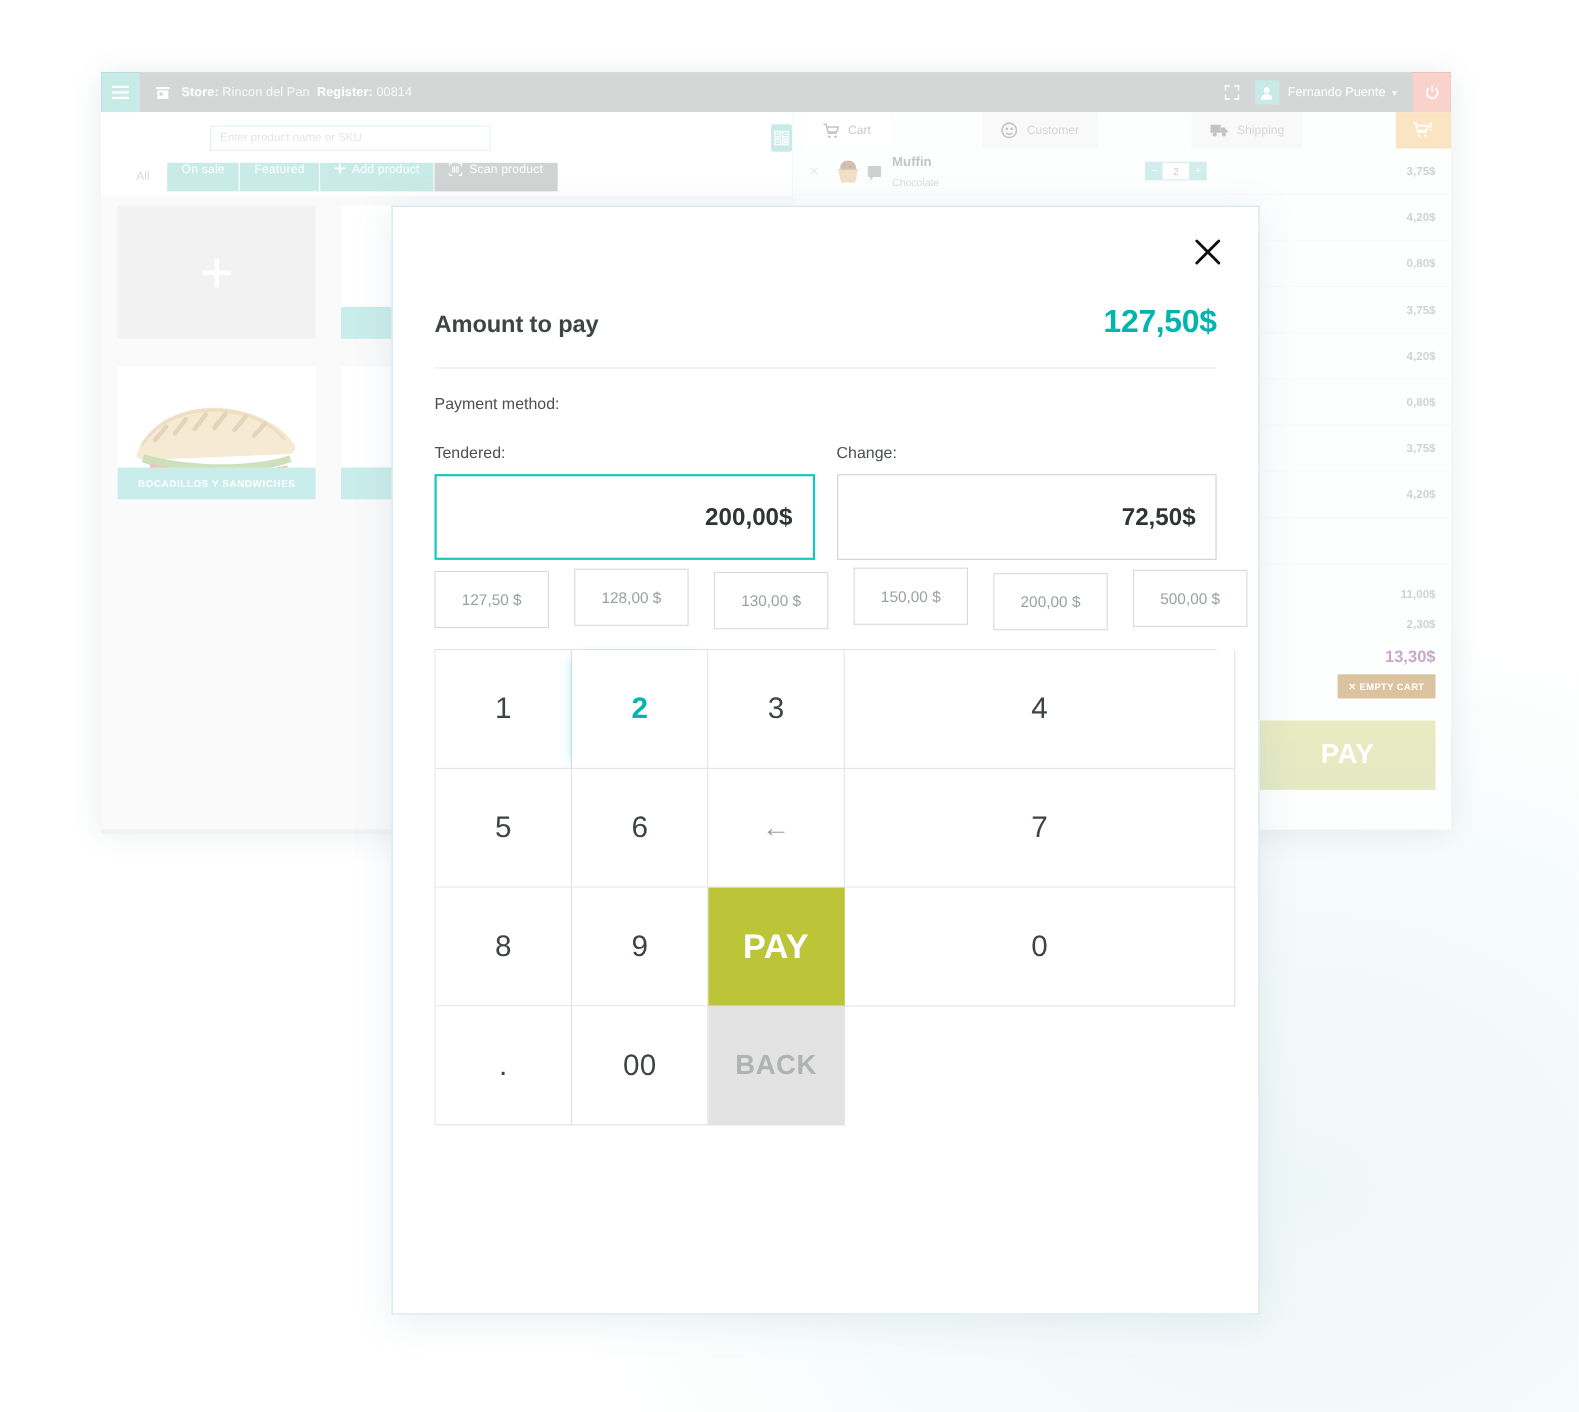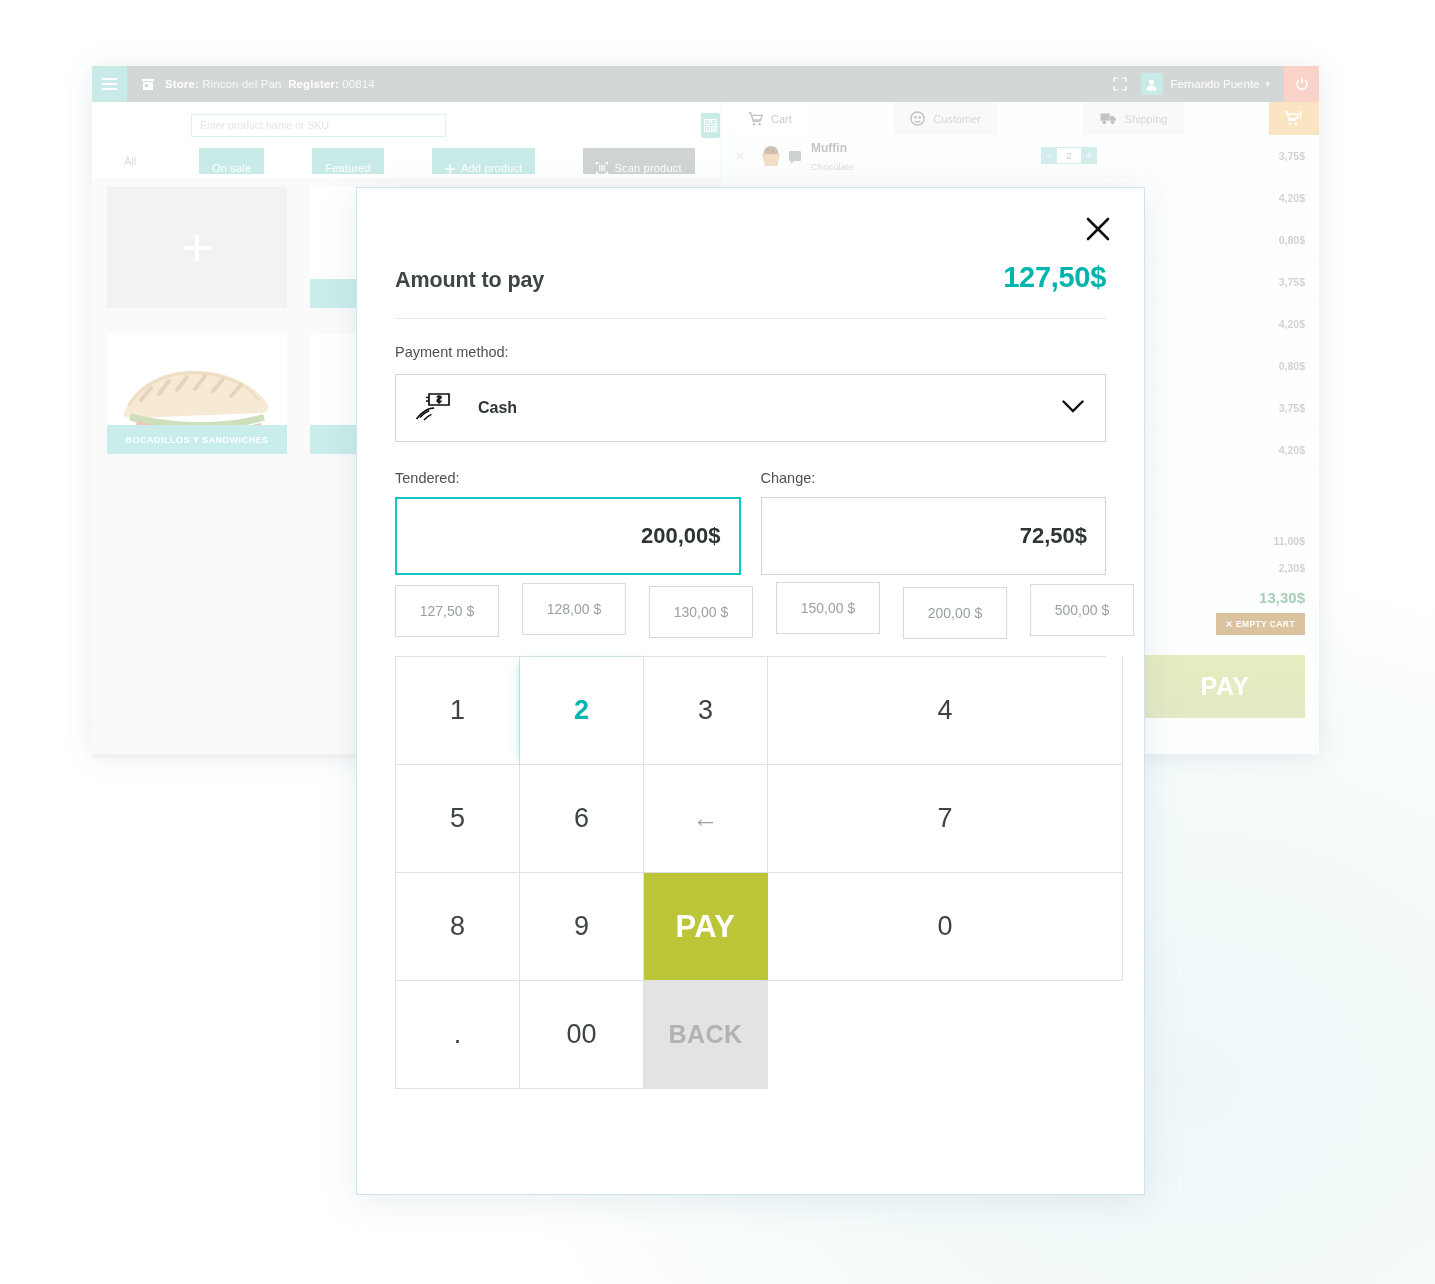--- a/index.html
+++ b/index.html
@@ -53,21 +53,21 @@
   .searchbox {
     width: 330px; height: 23px; border: 1px solid #a9ddd8; background: #fff;
     font-size: 10.5px; color: #aab3b2; padding: 0 8px; line-height: 21px;
     font-family: "Liberation Sans", sans-serif;
   }
   .searchbox::placeholder { color: #b3bcbb; }
   .calc-ico { width: 25px; height: 25px; background: #72cac3; margin-left: 255px; display: flex; align-items: center; justify-content: center; border-radius: 2px; }
 
   .filterrow { height: 26px; display: flex; align-items: stretch; padding-left: 16px; font-size: 11px; }
   .f-all { width: 44px; display: flex; align-items: center; justify-content: center; color: #98a1a0; }
-  .chip { background: #72cac3; color: #fff; display: flex; align-items: flex-end; justify-content: center; padding: 0 13px; margin-right: 1px; letter-spacing: .2px; margin-left: 47px; }
+  .chip { background: #72cac3; color: #fff; display: flex; align-items: flex-start; justify-content: center; padding: 0 13px; margin-right: 1px; letter-spacing: .2px; }
   .chip.dark { background: #838f8d; }
   .chip .gl { margin-right: 6px; display: flex; align-items: center; }
 
   .gridarea { position: relative; height: 580px; background: #f2f2f2; margin: 4px 0 0 0; }
   .pcard { position: absolute; background: #fff; }
   .pcard .ph { width: 100%; height: 100%; background: #dededd; display: flex; align-items: center; justify-content: center; }
   .pcard .plus { width: 26px; height: 26px; position: relative; }
   .pcard .plus::before, .pcard .plus::after { content: ""; position: absolute; background: #fff; }
   .pcard .plus::before { left: 11px; top: 0; width: 4px; height: 26px; }
   .pcard .plus::after { top: 11px; left: 0; height: 4px; width: 26px; }
@@ -94,38 +94,38 @@
   .citem .nm { font-size: 12px; font-weight: 700; color: #5e6967; line-height: 1.15; }
   .citem .sub { font-size: 9.5px; color: #9aa4a2; }
   .stepper { position: absolute; right: 222px; display: flex; align-items: center; height: 17px; }
   .stepper .mn, .stepper .pl { width: 16px; height: 17px; background: #86d2cc; color: #fff; font-size: 10px; display: flex; align-items: center; justify-content: center; }
   .stepper .qv { width: 24px; height: 17px; background: #fff; border-top: 1px solid #86d2cc; border-bottom: 1px solid #86d2cc; font-size: 9px; color: #6d7876; display: flex; align-items: center; justify-content: center; }
   .prow { position: relative; border-bottom: 1px solid #eef5f5; height: 42px; }
   .prow .amt { position: absolute; right: 14px; top: 50%; transform: translateY(-50%); font-size: 10.5px; color: #828c8a; font-weight: 700; }
   .prow.blank { border-bottom: 1px solid #eef5f5; }
   .totrow { position: relative; height: 27px; }
   .totrow .amt { position: absolute; right: 14px; top: 50%; transform: translateY(-50%); font-size: 10.5px; color: #828c8a; font-weight: 700; }
-  .totrow.grand .amt { font-size: 15px; color: #15803d; }
+  .totrow.grand .amt { font-size: 15px; color: #701a75; }
   .emptycart { position: absolute; right: 14px; background: #a16207; color: #fff; font-size: 8.5px; font-weight: 700; letter-spacing: .4px; padding: 6px 10px; }
   .paybig {
     position: absolute; right: 14px; width: 160px; height: 63px;
     background: linear-gradient(180deg, #c2cc5a 0%, #b6c464 100%);
     color: #fff; font-size: 25px; font-weight: 700; letter-spacing: .5px;
     display: flex; align-items: center; justify-content: center;
   }
 
   
   #scrim { position: absolute; inset: 0; background: rgba(255,255,255,.62); pointer-events: none; }
 
   
   #modal {
     position: absolute; left: 356px; top: 187px; width: 789px; height: 1008px;
     background: #ffffff; border: 1px solid #cde4ec;
     box-shadow: 0 6px 34px rgba(110,150,165,.16);
-    padding: 0 38px;
+    padding: 16px 38px;
   }
   .m-close { position: absolute; right: 31px; top: 26px; width: 30px; height: 30px; display: flex; align-items: center; justify-content: center; }
   .m-head { display: flex; align-items: baseline; justify-content: space-between; padding-top: 73px; }
   .m-title { font-size: 21.5px; font-weight: 700; color: #3e4644; letter-spacing: -.1px; }
   .m-amount { font-size: 29px; font-weight: 700; color: #00b5ae; letter-spacing: -.3px; }
   .m-rule { height: 1px; background: #e4e7e7; margin-top: 24px; }
 
   .m-label { font-size: 14.5px; color: #4b5250; margin-top: 25px; }
   .m-select {
     margin-top: 14px; height: 68px; border: 1px solid #cfd3d3; background: #fff;
@@ -424,40 +424,20 @@
       </svg>
     </div>
 
     <div class="m-head">
       <div class="m-title">Amount to pay</div>
       <div class="m-amount">127,50$</div>
     </div>
     <div class="m-rule"></div>
 
     <div class="m-label">Payment method:</div>
-    <div class="m-select">
-      <span>
-        <svg width="38" height="30" viewBox="0 0 38 30">
-          <g fill="none" stroke="#111" stroke-width="1.7">
-            <path d="M14 3h20v11H14z"></path>
-            <path d="M11 6.5h3M11 10h3"></path>
-            <path d="M24 5.2v7.6M22.2 6.4c0-.9 1-1.4 1.9-1.4s1.9.5 1.9 1.4-1 1.3-1.9 1.5-1.9.6-1.9 1.6 1 1.5 1.9 1.5 1.9-.6 1.9-1.5"></path>
-          </g>
-          <path d="M1.5 28c3.5-4.5 7-7.5 11-9.5 2.5-1.3 4.5-1.6 6.5-1.4" fill="none" stroke="#111" stroke-width="1.8"></path>
-          <path d="M5 26.5c3-3.4 6-5.6 9.2-7" fill="none" stroke="#111" stroke-width="1.5"></path>
-          <path d="M9 29c2.4-2.6 4.9-4.4 7.4-5.6" fill="none" stroke="#111" stroke-width="1.5"></path>
-        </svg>
-      </span>
-      <span class="selval">Cash</span>
-      <span class="chev">
-        <svg width="22" height="13" viewBox="0 0 22 13">
-            <path d="M1.5 1.5L11 11 20.5 1.5" fill="none" stroke="#0d0d0d" stroke-width="2.4" stroke-linecap="round"></path>
-          </svg>
-      </span>
-    </div>
 
     <div class="fields">
       <div class="field active">
         <div class="flab">Tendered:</div>
         <div class="fval">200,00$</div>
       </div>
       <div class="field">
         <div class="flab">Change:</div>
         <div class="fval">72,50$</div>
       </div>

